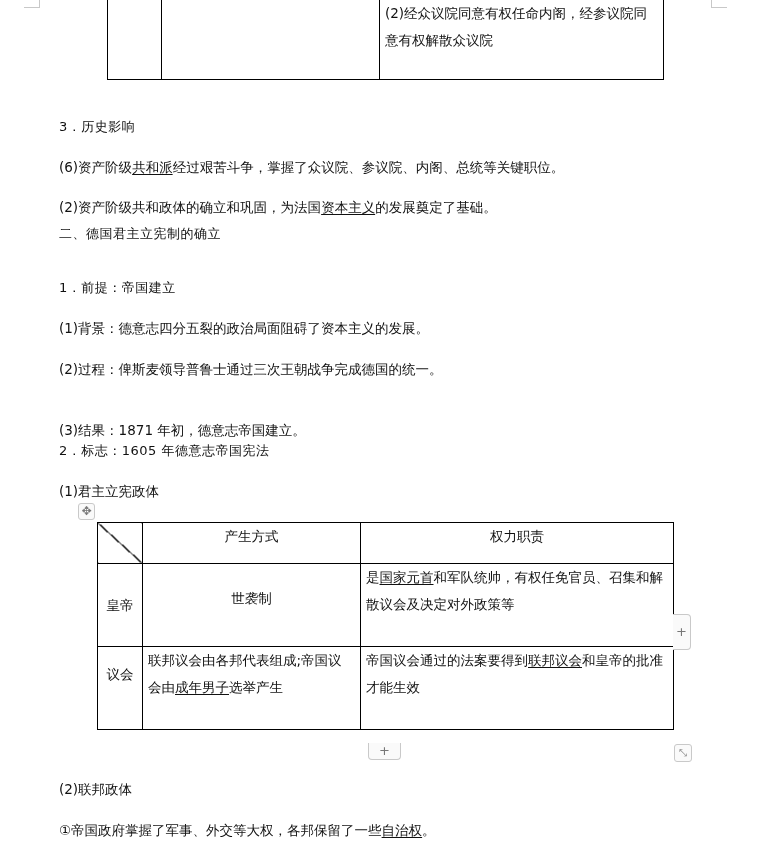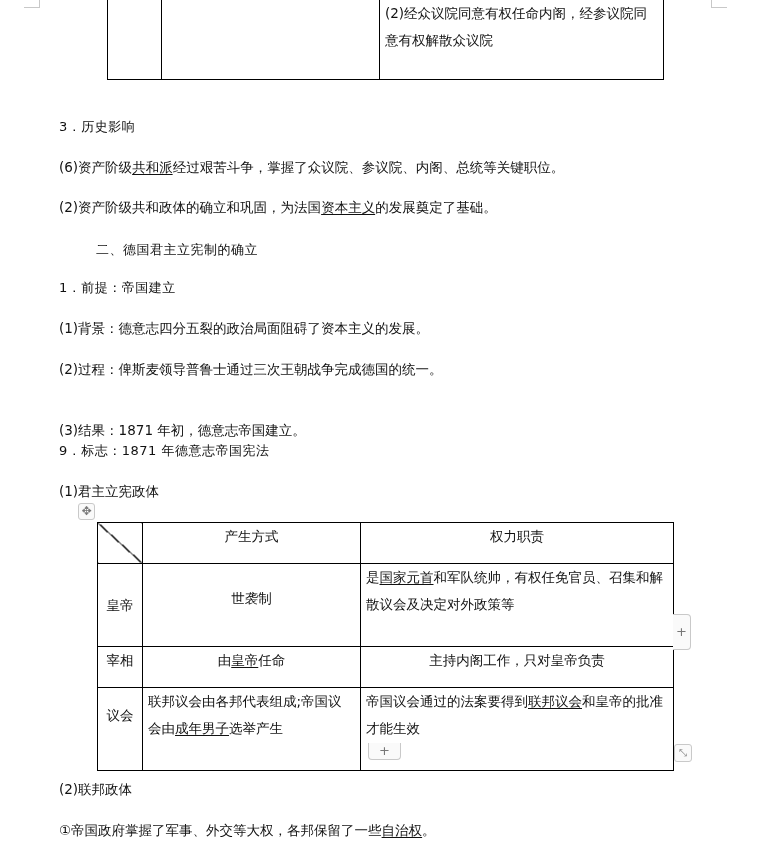--- a/index.html
+++ b/index.html
@@ -69,26 +69,26 @@
 <div class="para heading" style="top:117px;">3．历史影响</div>
 
 <div class="para" style="top:157px;">
   <span>(6)资产阶级</span><u>共和派</u><span>经过艰苦斗争，掌握了众议院、参议院、内阁、总统等关键职位。</span>
 </div>
 
 <div class="para" style="top:197px;">
   <span>(2)资产阶级共和政体的确立和巩固，为法国</span><u>资本主义</u><span>的发展奠定了基础。</span>
 </div>
 
-<div class="para heading" style="top:240px;margin-left:37px;">二、德国君主立宪制的确立</div>
+<div class="para heading" style="top:224px;">二、德国君主立宪制的确立</div>
 <div class="para heading" style="top:278px;">1．前提：帝国建立</div>
 <div class="para" style="top:318px;">(1)背景：德意志四分五裂的政治局面阻碍了资本主义的发展。</div>
 <div class="para" style="top:359px;">(2)过程：俾斯麦领导普鲁士通过三次王朝战争完成德国的统一。</div>
 <div class="para" style="top:420px;">(3)结果：1871 年初，德意志帝国建立。</div>
-<div class="para heading" style="top:441px;">9．标志：1871 年德意志帝国宪法</div>
+<div class="para heading" style="top:441px;">2．标志：1605 年德意志帝国宪法</div>
 <div class="para" style="top:481px;">(1)君主立宪政体</div>
 
 <div class="handle" id="move-handle">✥</div>
 
 <table class="doc" id="tbl-main">
   <colgroup>
       <col style="width:45px">
       <col style="width:218px">
       <col style="width:313px">
     </colgroup>
@@ -96,25 +96,20 @@
       <tr class="r-head">
     <td class="diag"></td>
     <td class="center">产生方式</td>
     <td class="center">权力职责</td>
   </tr>
   <tr class="r-emperor">
     <td class="rowhead">皇帝</td>
     <td class="center" style="vertical-align:middle; padding-bottom:14px;">世袭制</td>
     <td><span>是</span><u>国家元首</u><span>和军队统帅，有权任免官员、召集和解散议会及决定对外政策等</span></td>
   </tr>
-  <tr class="r-chancellor">
-    <td class="rowhead" style="vertical-align:top !important; line-height:27px;">宰相</td>
-    <td class="center"><span>由</span><u>皇帝</u><span>任命</span></td>
-    <td class="center">主持内阁工作，只对皇帝负责</td>
-  </tr>
   <tr class="r-parliament">
     <td class="rowhead" style="vertical-align:top !important; padding-top:14px !important;">议会</td>
     <td><span>联邦议会由各邦代表组成;帝国议会由</span><u>成年男子</u><span>选举产生</span></td>
     <td><span>帝国议会通过的法案要得到</span><u>联邦议会</u><span>和皇帝的批准才能生效</span></td>
   </tr>
 </tbody>
   </table>
 
 <div class="handle" id="add-col-handle">+</div>
 <div class="handle" id="add-row-handle">+</div>

